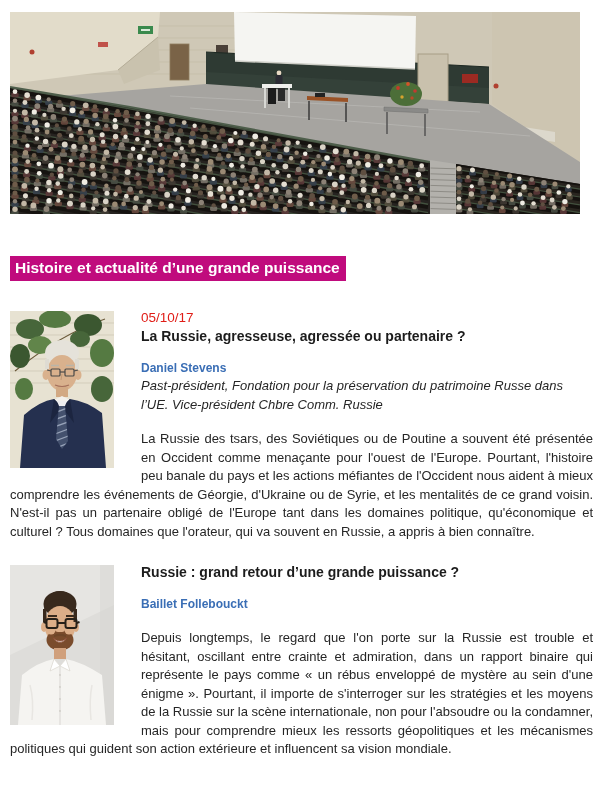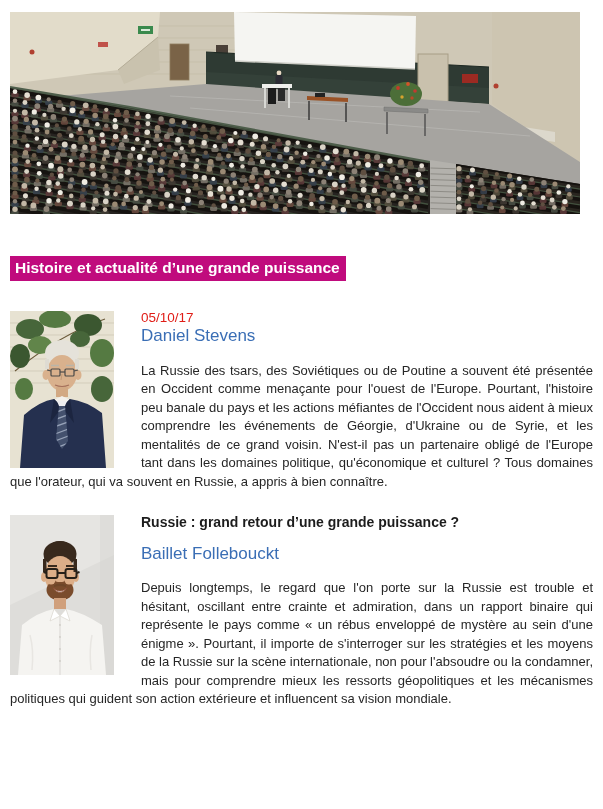--- a/index.html
+++ b/index.html
@@ -17,21 +17,21 @@
 
   .talk{margin-top:28px;font-size:13px;line-height:18.5px;}
   .talk.second{margin-top:22px;}
   .talk::after{content:"";display:block;clear:both;}
   .portrait{float:left;margin:2px 27px 4px 0;}
   .portrait svg{display:block;}
 
   .talk-date{color:var(--date-red,#e01c16);font-weight:normal;font-size:13.5px;line-height:18.5px;}
   .talk-title{margin:0 0 13px 0;font-weight:bold;font-size:14px;line-height:18.5px;
        color:var(--title-black,#1c1c1c);}
-  .speaker-name{color:var(--speaker-blue,#3a6eb5);font-weight:normal;font-size:17px;line-height:18.5px;}
+  .speaker-name{color:var(--speaker-blue,#3a6eb5);font-weight:bold;font-size:12px;line-height:18.5px;}
   .speaker-role{font-style:italic;line-height:18.5px;}
   .talk-desc{margin:16px 0 0 0;text-align:justify;}
 </style>
 </head>
 <body>
 
 <div class="page">
 
   <div class="hero">
     <svg width="570" height="202" viewBox="0 0 570 202">
@@ -1101,21 +1101,23 @@
           <line x1="44" y1="102" x2="60" y2="96"></line>
             <line x1="44" y1="109" x2="60" y2="103"></line>
           <line x1="44" y1="116" x2="61" y2="110"></line>
             <line x1="45" y1="123" x2="61" y2="117"></line>
           <line x1="45" y1="130" x2="61" y2="124"></line>
             <line x1="46" y1="137" x2="61" y2="131"></line>
         </g>
       </svg>
     </div>
     <div class="talk-date">05/10/17</div>
+    <h3 class="talk-title">La Russie, agresseuse, agressée ou partenaire ?</h3>
     <div class="speaker-name">Daniel Stevens</div>
+    <div class="speaker-role">Past-président, Fondation pour la préservation du patrimoine Russe dans l’UE. Vice-président Chbre Comm. Russie</div>
     <p class="talk-desc">La Russie des tsars, des Soviétiques ou de Poutine a souvent été présentée en Occident comme menaçante pour l'ouest de l'Europe. Pourtant, l'histoire peu banale du pays et les actions méfiantes de l'Occident nous aident à mieux comprendre les événements de Géorgie, d'Ukraine ou de Syrie, et les mentalités de ce grand voisin. N'est-il pas un partenaire obligé de l'Europe tant dans les domaines politique, qu'économique et culturel ? Tous domaines que l'orateur, qui va souvent en Russie, a appris à bien connaître.</p>
   </article>
 
   <article class="talk second">
     <div class="portrait">
       <svg width="104" height="160" viewBox="0 0 104 160">
         <rect width="104" height="160" fill="#dedddA"></rect>
         <polygon points="0,0 104,0 104,40 0,90" fill="#e6e5e2"></polygon>
         <rect x="90" y="0" width="14" height="160" fill="#d6d5d1" opacity="0.5"></rect>
         <ellipse cx="50" cy="39" rx="16.5" ry="13" fill="#38291d"></ellipse>

